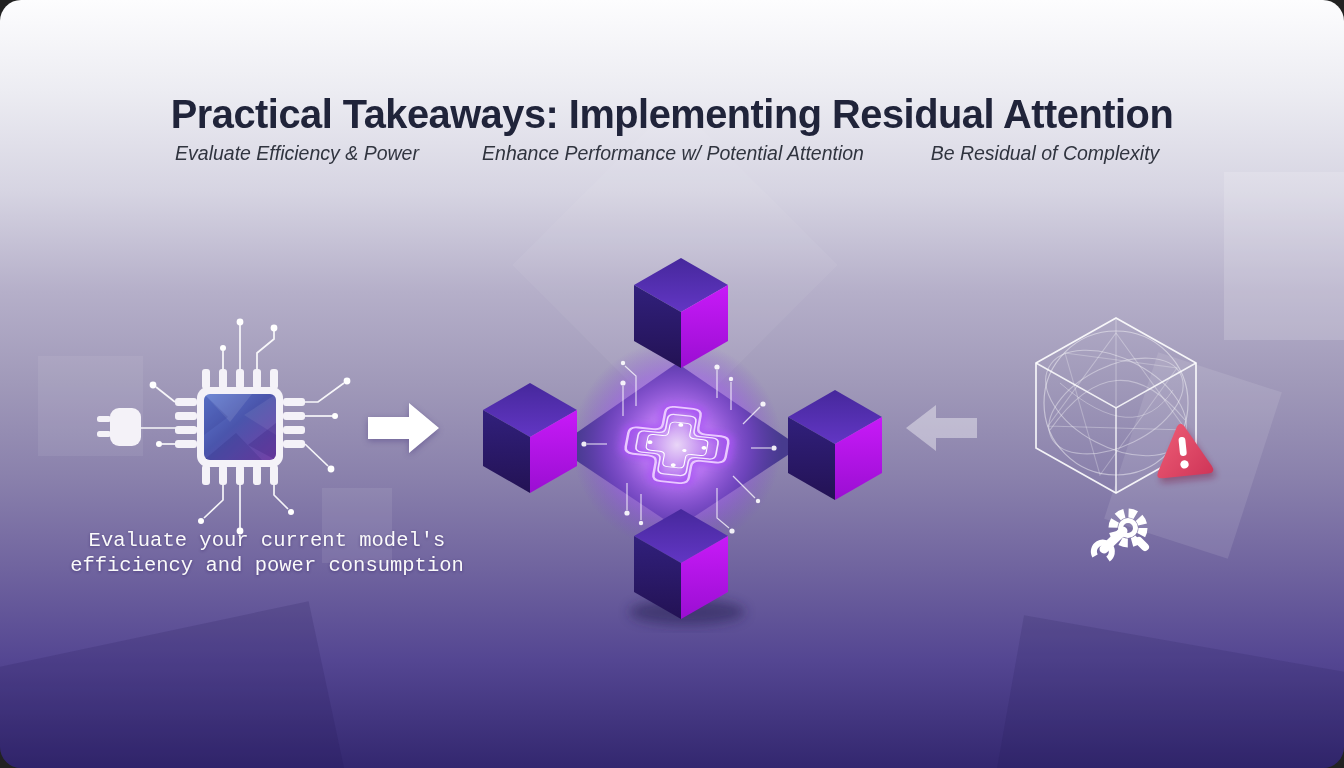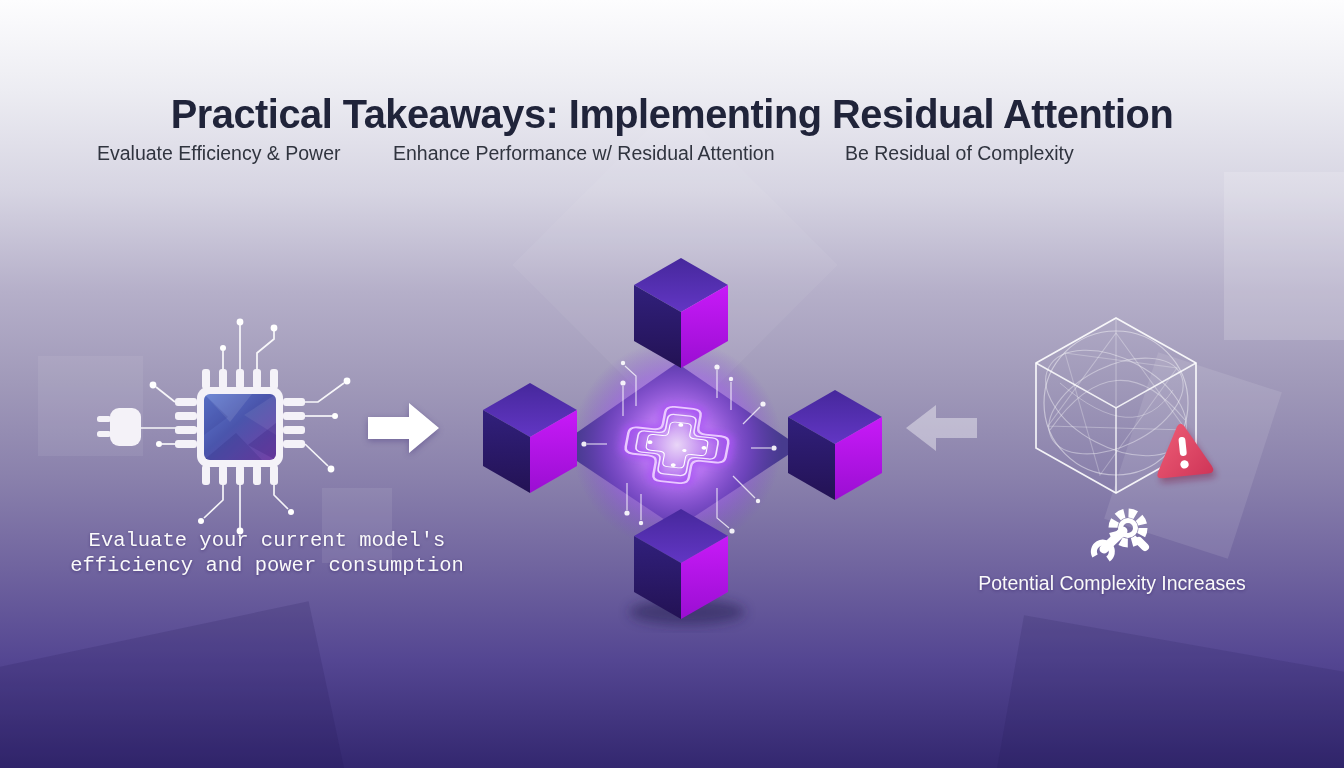--- a/index.html
+++ b/index.html
@@ -2,37 +2,38 @@
 <html><head>
 <meta charset="utf-8">
 <style>
   html,body{margin:0;padding:0;background:#222;}
   .canvas{
     position:relative;width:1344px;height:768px;overflow:hidden;
     font-family:"Liberation Sans",sans-serif;
     background:linear-gradient(180deg,
       #fdfdfe 0%,#ececf2 12%,#d6d4e2 25%,#b5afc9 38%,#a099b9 50%,
       #8a81ac 62%,#70649f 74%,#544692 86%,#33276f 100%);
+    border-radius:21px;
   }
   .bg-shape{position:absolute;pointer-events:none;}
   .shape-a{left:1224px;top:172px;width:140px;height:168px;background:rgba(255,255,255,.16);}
   .shape-b{left:1128px;top:368px;width:130px;height:175px;background:rgba(255,255,255,.10);transform:rotate(18deg);}
   .shape-c{left:38px;top:356px;width:105px;height:100px;background:rgba(255,255,255,.07);}
   .shape-d{left:322px;top:488px;width:70px;height:75px;background:rgba(255,255,255,.08);}
   .shape-e{left:-60px;top:640px;width:400px;height:260px;background:rgba(30,18,80,.16);transform:rotate(-12deg);}
   .shape-f{left:1000px;top:650px;width:420px;height:240px;background:rgba(30,18,80,.14);transform:rotate(10deg);}
   .shape-g{left:560px;top:150px;width:230px;height:230px;background:rgba(255,255,255,.05);transform:rotate(45deg);}
   .title{
     position:absolute;left:0;top:64px;width:1344px;text-align:center;
     font-size:41px;font-weight:700;color:#20243a;letter-spacing:-.5px;
     transform:scaleX(.97);
   }
   .heading{
-    position:absolute;top:142px;text-align:left;
-    font-size:19.5px;color:#30343f;
+    position:absolute;top:142px;text-align:center;
+    font-size:19.5px;color:#30343f;font-style:italic;
   }
   .h-left{left:97px;width:400px;}
   .h-center{left:393px;width:560px;}
   .h-right{left:845px;width:400px;}
   .caption{
     position:absolute;text-align:center;color:#fafafa;
     text-shadow:0 1px 3px rgba(40,20,90,.45);line-height:1.22;
   }
   .cap-left{left:67px;top:528px;width:400px;font-size:20.5px;font-family:Liberation Mono, monospace;}
   .cap-right{left:937px;top:572px;width:350px;font-size:19.5px;}
@@ -51,24 +52,23 @@
   <div class="bg-shape shape-a"></div>
   <div class="bg-shape shape-b"></div>
   <div class="bg-shape shape-c"></div>
   <div class="bg-shape shape-d"></div>
   <div class="bg-shape shape-g"></div>
   <div class="bg-shape shape-e"></div>
   <div class="bg-shape shape-f"></div>
 
   <h1 class="title">Practical Takeaways: Implementing Residual Attention</h1>
   <div class="heading h-left">Evaluate Efficiency &amp; Power</div>
-  <div class="heading h-center">Enhance Performance w/ Residual Attention</div>
+  <div class="heading h-center">Enhance Performance w/ Potential Attention</div>
   <div class="heading h-right">Be Residual of Complexity</div>
   <div class="caption cap-left">Evaluate your current model's efficiency and power consumption</div>
-  <div class="caption cap-right">Potential Complexity Increases</div>
 
   <svg class="illus chip-svg" width="330" height="245" viewBox="0 0 330 245">
     <defs>
       <linearGradient id="chipGrad" x1="0" y1="0" x2="1" y2="1">
         <stop offset="0" stop-color="#5f7bd0"></stop>
         <stop offset="0.45" stop-color="#4a55ac"></stop>
         <stop offset="1" stop-color="#7440a6"></stop>
       </linearGradient>
       <clipPath id="chipClip">
           <rect x="144" y="99" width="72" height="66" rx="6"></rect>

